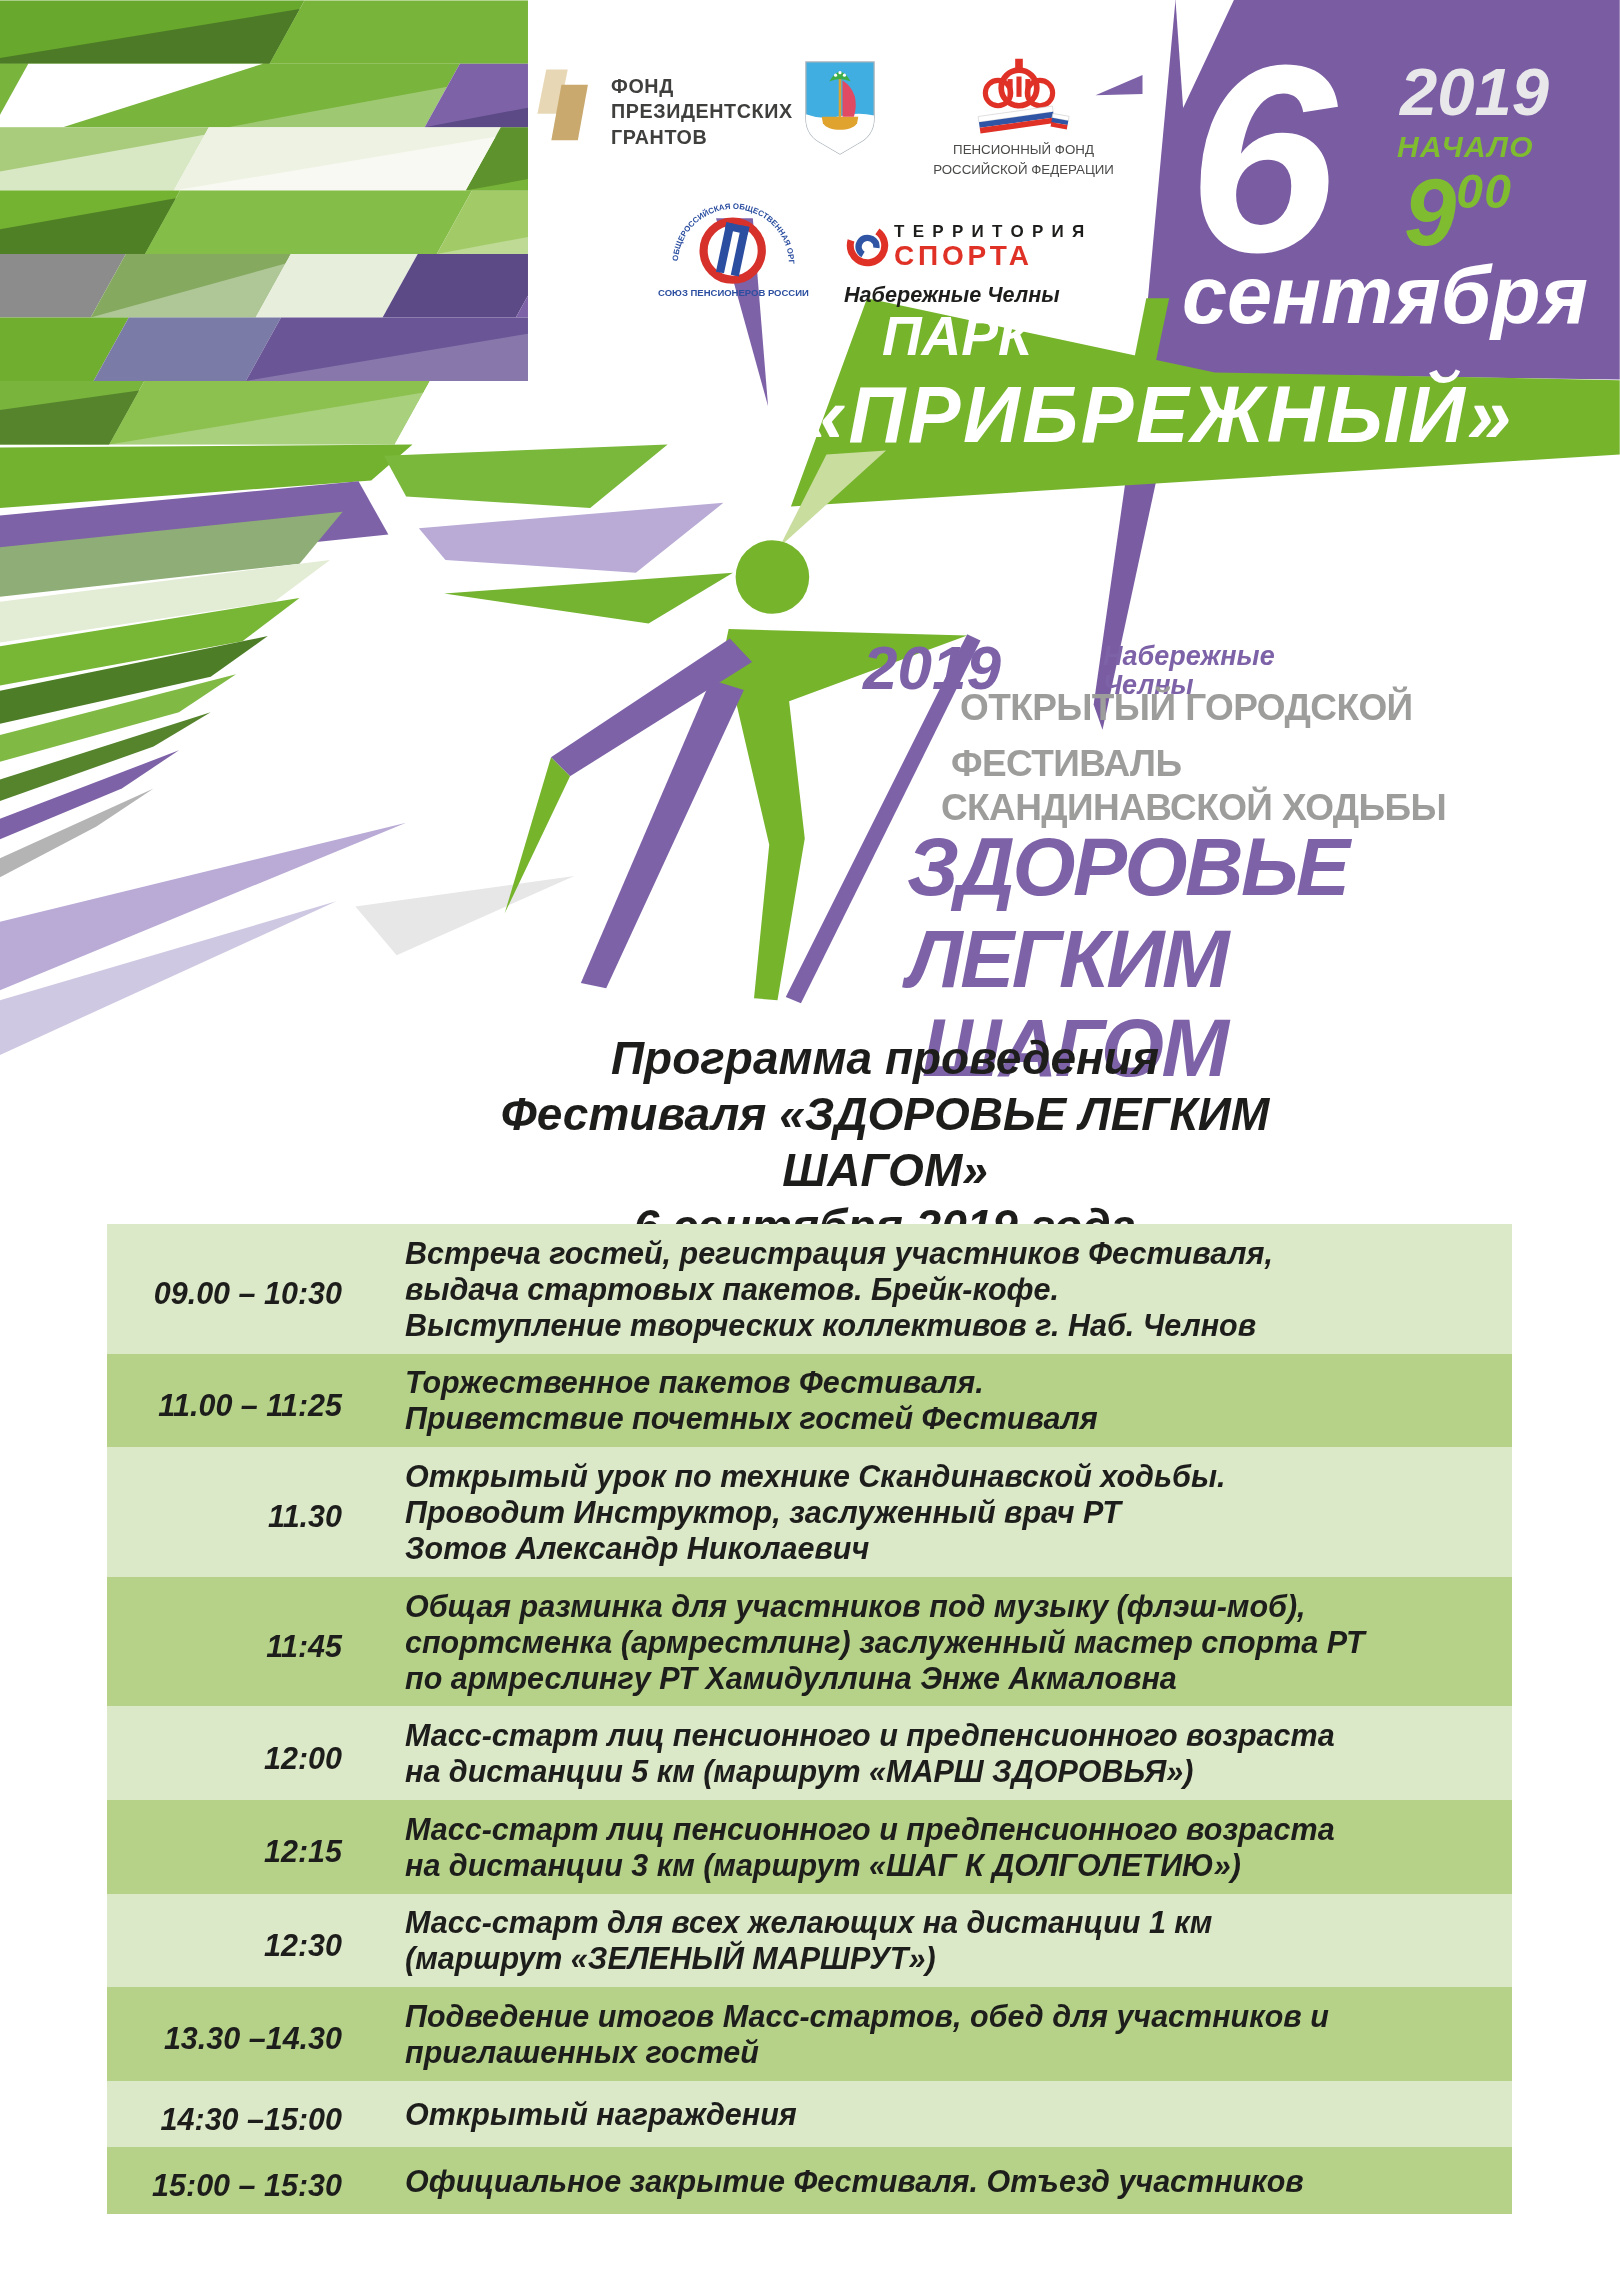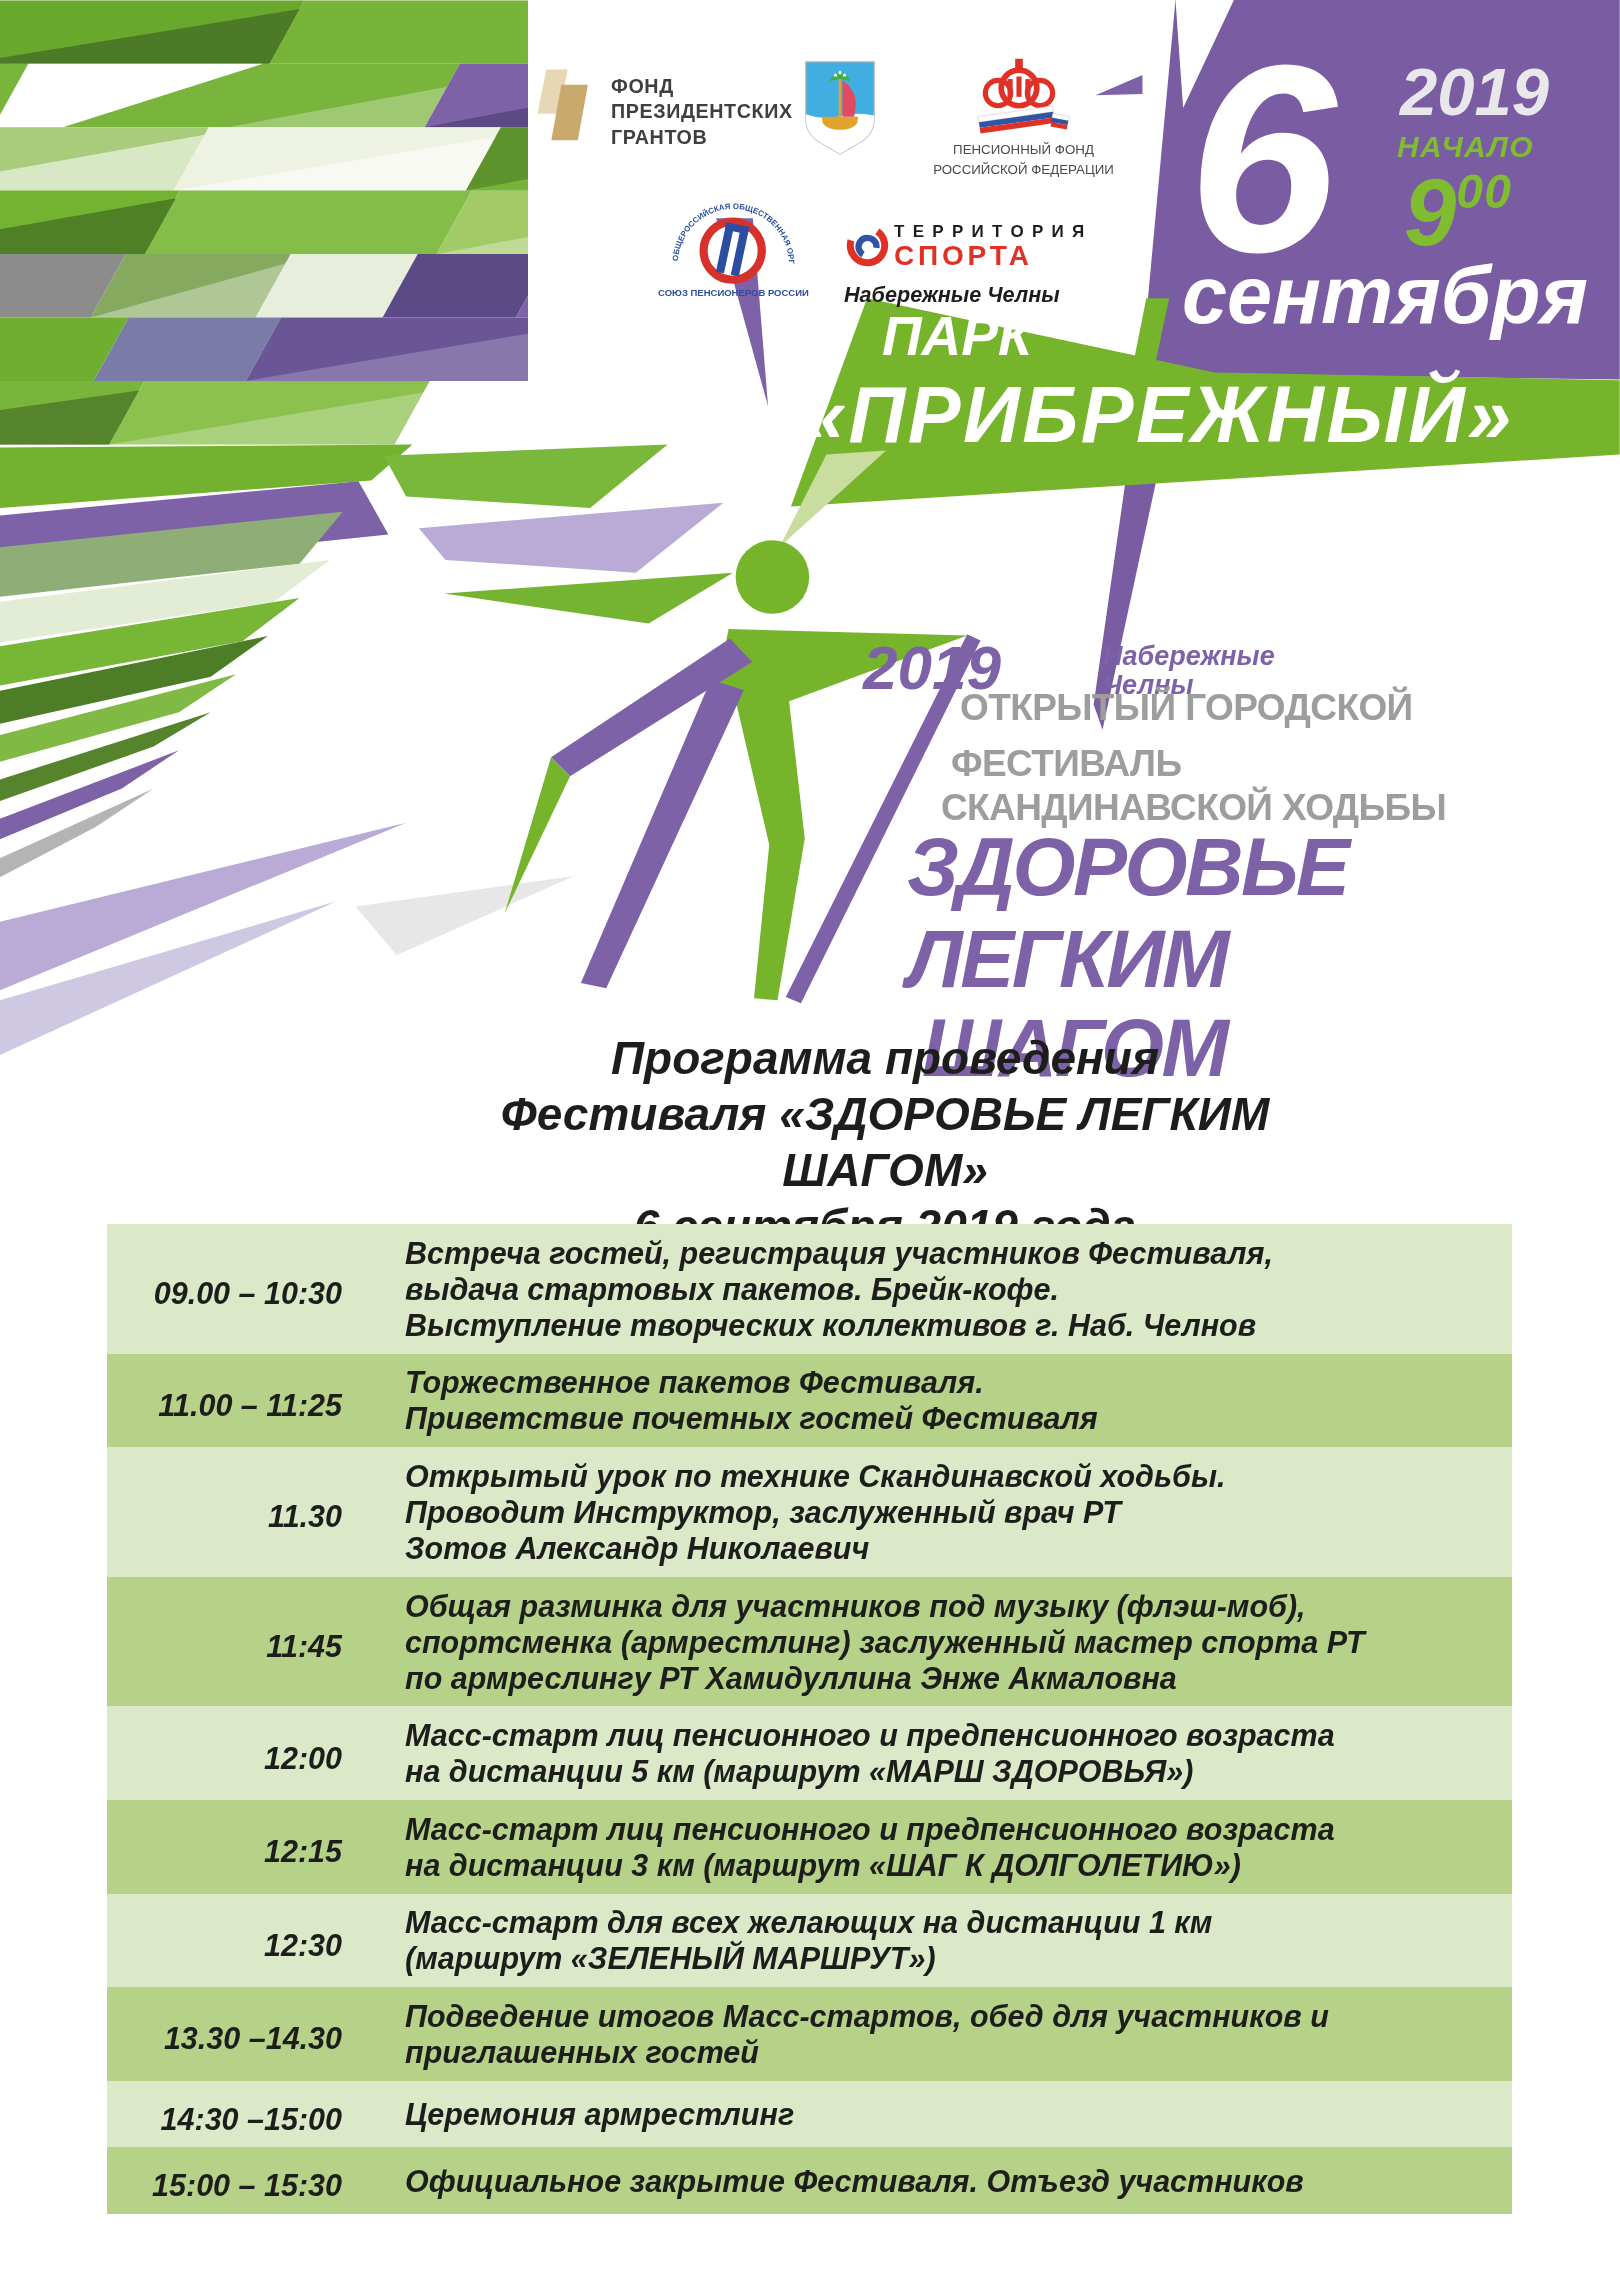--- a/index.html
+++ b/index.html
@@ -274,21 +274,21 @@
         <div class="sact">Масс-старт для всех желающих на дистанции 1 км
 (маршрут «ЗЕЛЕНЫЙ МАРШРУТ»)</div>
       </div>
       <div class="srow dark">
         <div class="stime">13.30 –14.30</div>
         <div class="sact">Подведение итогов Масс-стартов, обед для участников и
 приглашенных гостей</div>
       </div>
       <div class="srow light">
         <div class="stime">14:30 –15:00</div>
-        <div class="sact">Церемония армрестлинг</div>
+        <div class="sact">Открытый награждения</div>
       </div>
       <div class="srow dark">
         <div class="stime">15:00 – 15:30</div>
         <div class="sact">Официальное закрытие Фестиваля. Отъезд участников</div>
       </div>
     </div>
 
 </div>
 
 

